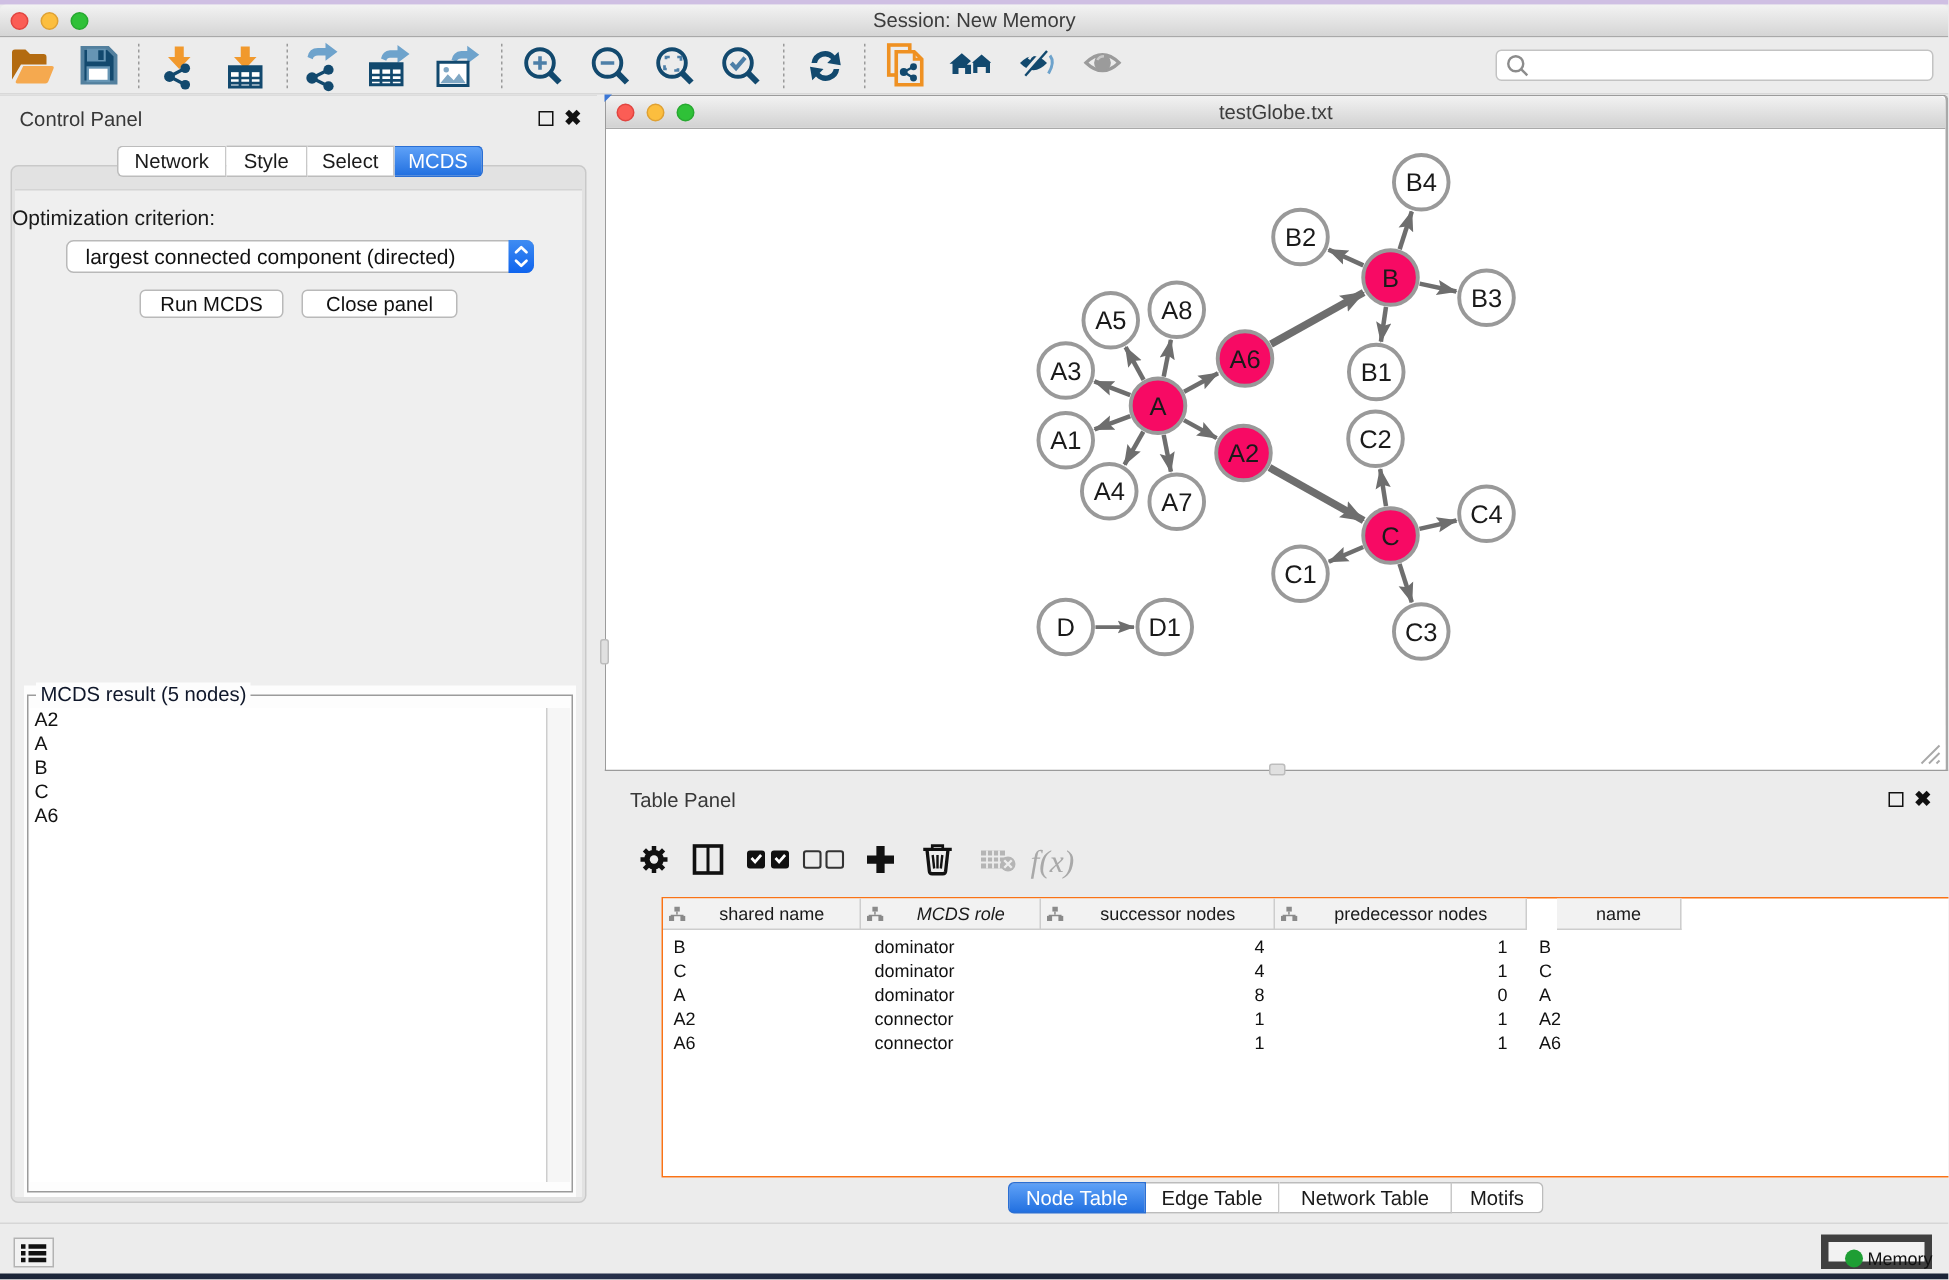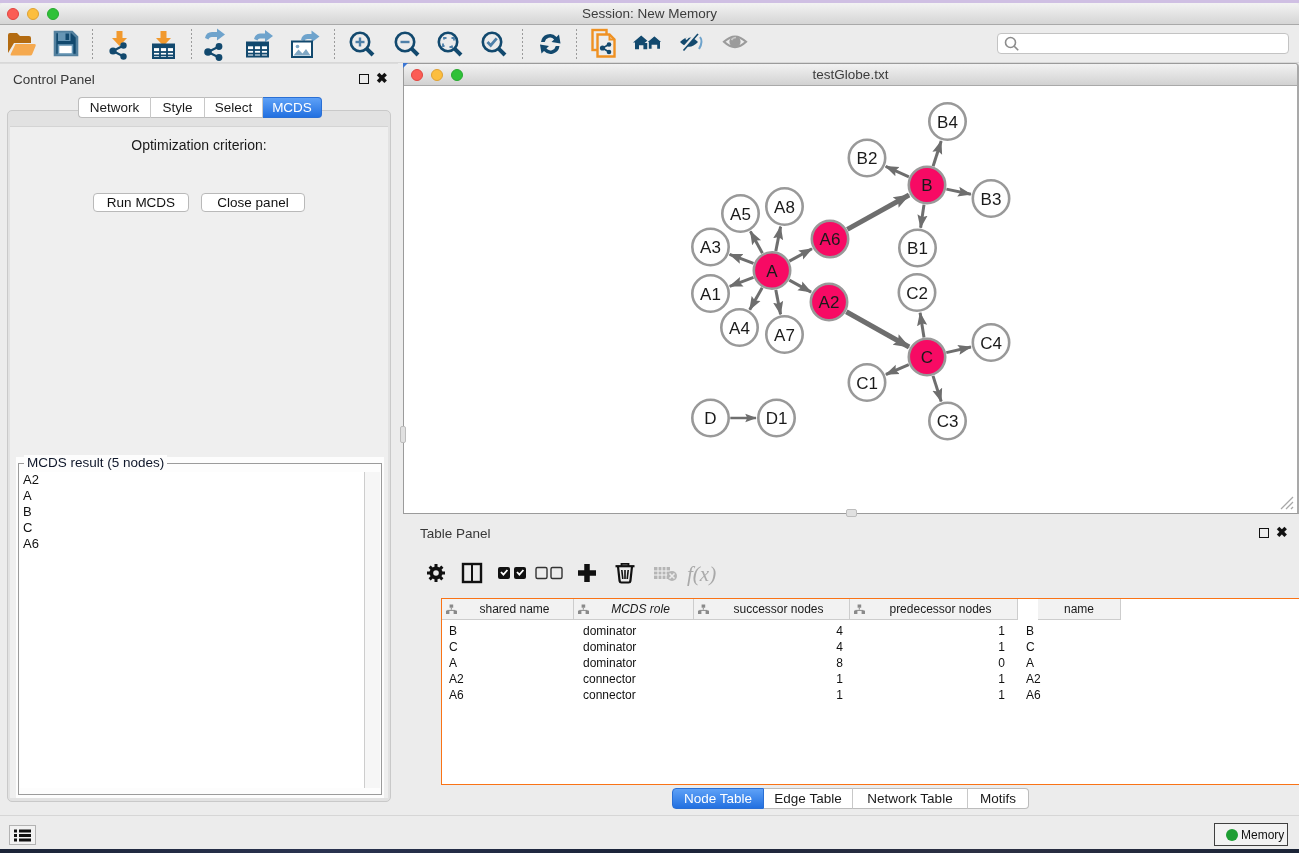--- a/index.html
+++ b/index.html
@@ -37,21 +37,21 @@
   .seg .s { background:#fff; border-top:1px solid #bcbcbc; border-bottom:1px solid #bcbcbc;
     border-right:1px solid #c8c8c8; text-align:center; line-height:19px; height:21px; }
   .seg .s:first-child { border-left:1px solid #bcbcbc; border-radius:4px 0 0 4px; }
   .seg .s:last-child { border-radius:0 4px 4px 0; border-right:1px solid #bcbcbc;text-align:center; }
   .seg .sel { background:linear-gradient(#5ea1f7,#2270e0); color:#fff; border-color:#2a6fd4 !important; }
 
   #cpBody { position:absolute; left:7px; top:46px; width:384px; height:692px;
     background:#e2e2e2; border:1px solid #c9c9c9; border-radius:5px; }
   #cpInner { position:absolute; left:2px; top:15px; right:2px; bottom:3px; background:#efefef;
     border-top:1px solid #d4d4d4; }
-  #optLabel { position:absolute; left:0; width:100%; top:26px; text-align:center; font-size:14px; color:#1a1a1a; }
+  #optLabel { position:absolute; left:0; width:100%; top:26px; font-size:14px; color:#1a1a1a; }
   #dropdown { position:absolute; left:36px; top:49px; width:312px; height:22px; background:#fff;
     border:1px solid #b9b9b9; border-radius:5px; font-size:14px; color:#111;
     text-align:left; line-height:20px; padding-left:12px; }
   #ddArrow { position:absolute; right:-1px; top:-1px; width:17px; height:22px;
     background:linear-gradient(#3f8cf2,#0f64ee); border-radius:0 5px 5px 0; }
   .btn { position:absolute; height:19px; background:#fff; border:1px solid #b9b9b9; border-radius:4px;
     font-size:13.5px; color:#111; text-align:center; line-height:17px; }
   #cpWhite { position:absolute; left:8px; top:346px; width:368px; height:341px; background:#fdfdfd; }
   #groupbox { position:absolute; left:2px; top:6px; width:364px; height:332px; border:1px solid #9b9b9b; }
   #groupbox .glabel { position:absolute; left:5px; top:-9px; background:#fdfdfd; padding:0 3px;
@@ -79,21 +79,21 @@
   .trow { position:absolute; left:0; width:660px; height:16px; font-size:12px; color:#111; }
   .trow span { position:absolute; top:1px; }
   .c1 { left:7px; } .c2 { left:141px; } .c3 { right:259px; text-align:right; } .c4 { right:97px; } .c5 { left:584px; }
 
   
   #btmTabs { position:absolute; }
 
   
   #statusbar { left:0; top:815px; width:1299px; height:34px; background:#ececec; border-top:1px solid #d6d6d6; }
   #memBtn { position:absolute; left:1214px; top:7px; width:74px; height:23px; background:#f2f2f2;
-    border:1px solid #404040; font-size:12px; color:#111; padding:4px 0 0 26px; }
+    border:5px solid #404040; font-size:12px; color:#111; padding:4px 0 0 26px; }
   #memDot { position:absolute; left:11px; top:5px; width:12px; height:12px; border-radius:50%; background:#1e9e34; }
   #listBtn { position:absolute; left:9px; top:9px; width:27px; height:20px; background:#f2f2f2;
     border:1px solid #b3b3b3; }
   #deskBottom { left:0; top:849px; width:1299px; height:4px; background:linear-gradient(90deg,#1b2437,#2a3350 25%,#1a2338 50%,#2c3044 75%,#1b2437); }
 </style>
 </head>
 <body>
 <div class="abs" id="deskTop"></div>
 <div class="abs" id="titlebar">
   <span class="tl r" style="left:7px;"></span>
@@ -256,20 +256,26 @@
   <span class="xbtn" style="left:376px;">✖</span>
   <div class="seg" style="left:78px; top:33px;">
     <div class="s" style="width:73px;">Network</div>
     <div class="s" style="width:54px;">Style</div>
     <div class="s" style="width:58px;">Select</div>
     <div class="s sel" style="width:59px;">MCDS</div>
   </div>
   <div id="cpBody">
     <div id="cpInner"></div>
     <div id="optLabel">Optimization criterion:</div>
+    <div id="dropdown">largest connected component (directed)<span id="ddArrow"><svg width="17" height="22">
+            <g fill="none" stroke="#fff" stroke-width="1.8" stroke-linecap="round" stroke-linejoin="round">
+              <path d="M5,8.2 l3.5,-3.4 l3.5,3.4"></path>
+              <path d="M5,13.8 l3.5,3.4 l3.5,-3.4"></path>
+            </g>
+          </svg></span></div>
     <div class="btn" style="left:85px; top:82px; width:96px;">Run MCDS</div>
     <div class="btn" style="left:193px; top:82px; width:104px;">Close panel</div>
     <div id="cpWhite">
       <div id="groupbox">
         <span class="glabel">MCDS result (5 nodes)</span>
         <div id="mcdsList">A2<br>A<br>B<br>C<br>A6</div>
         <div id="mcdsScroll"></div>
       </div>
     </div>
   </div>

